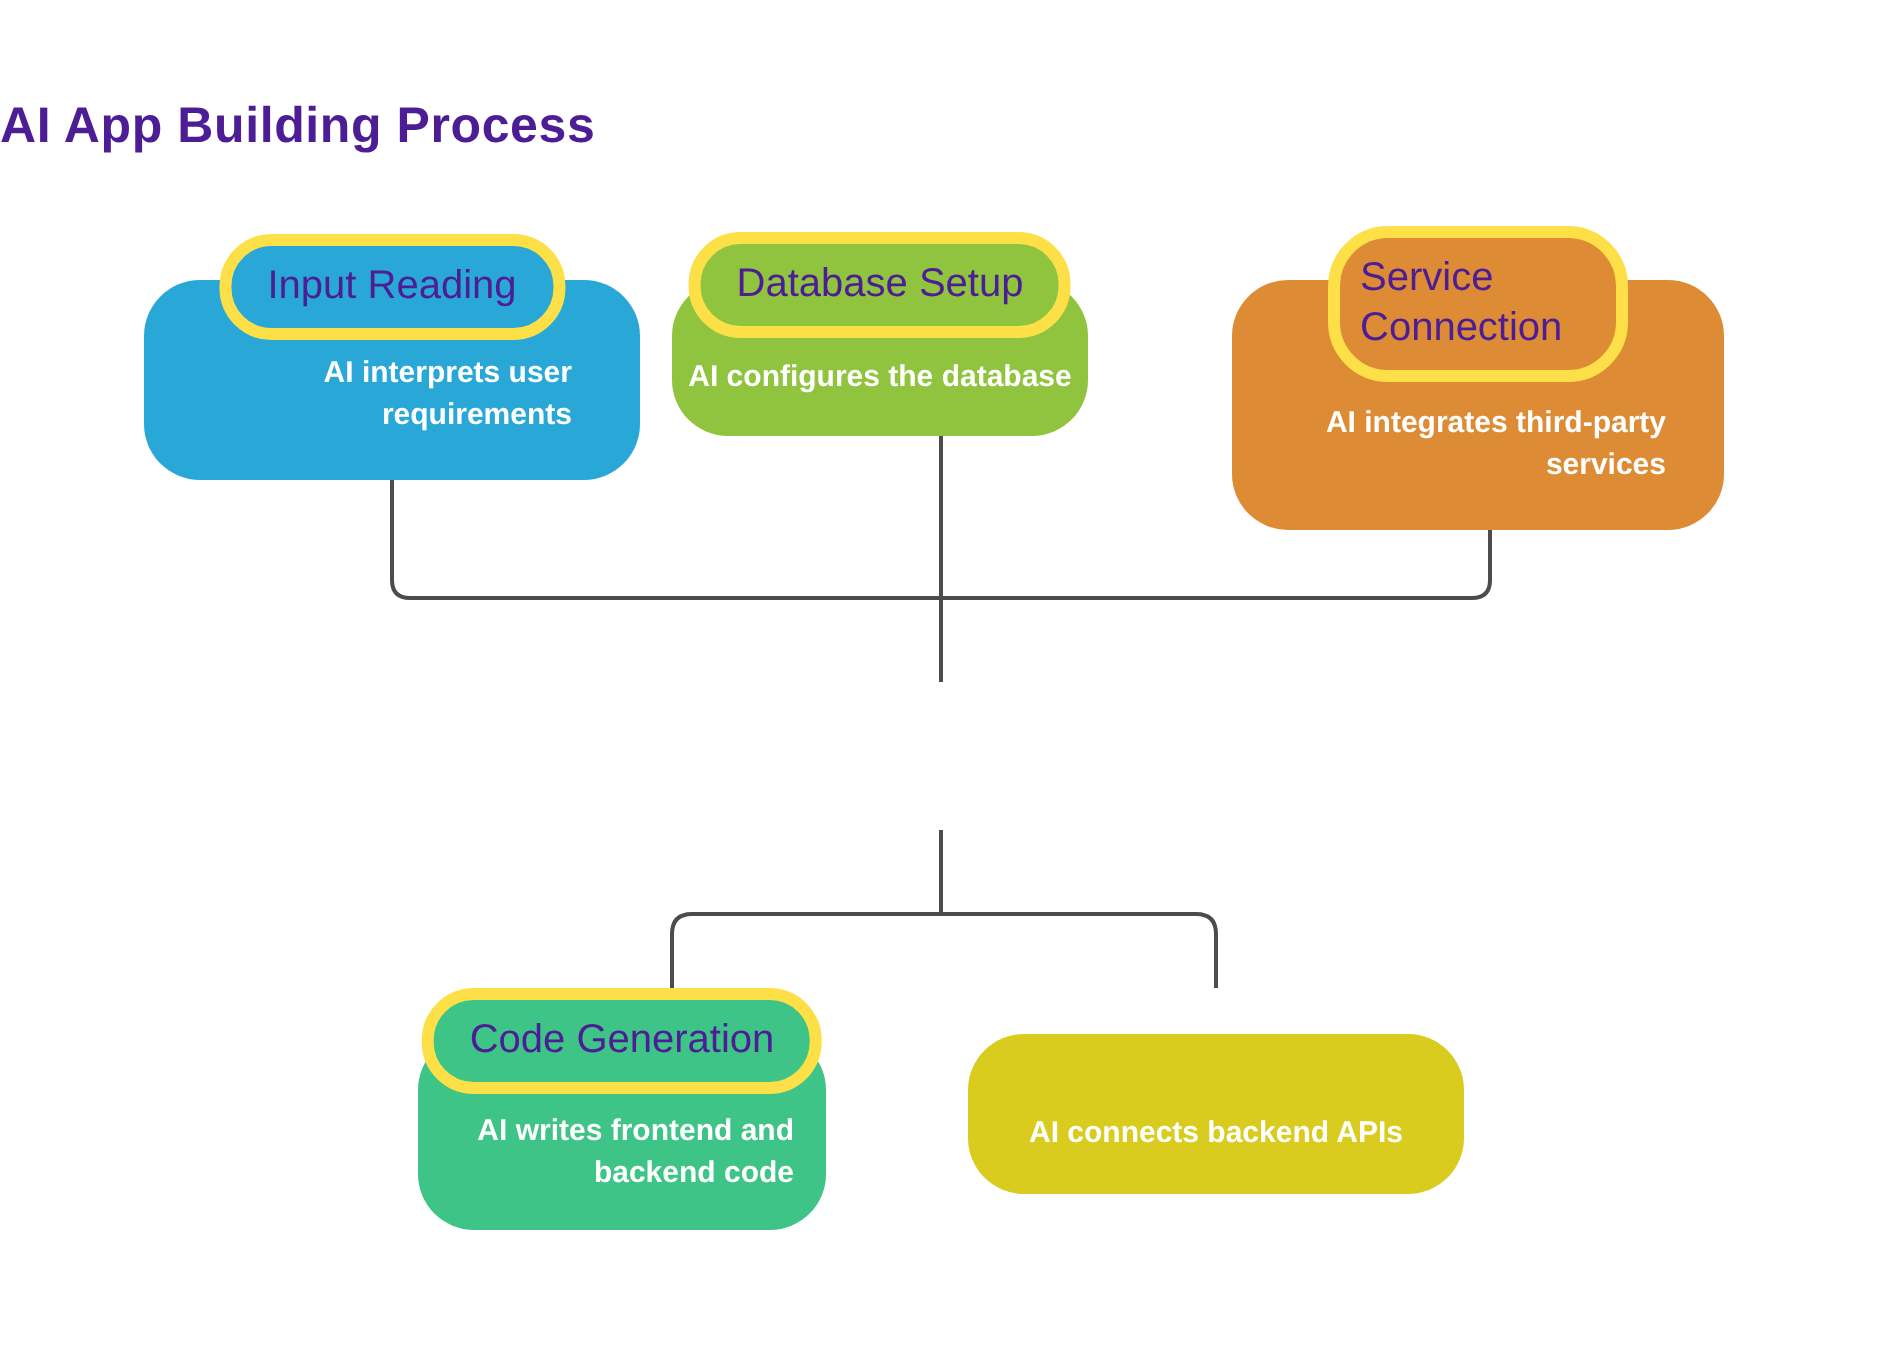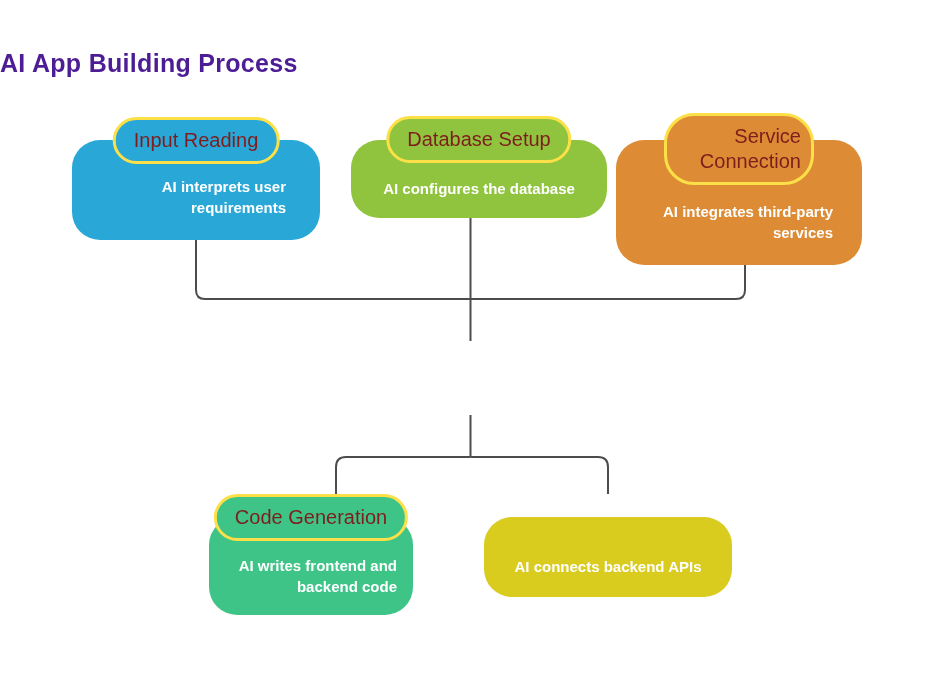--- a/index.html
+++ b/index.html
@@ -45,48 +45,48 @@
     box-sizing: border-box;
     display: flex;
     align-items: center;
     justify-content: center;
     color: #ffffff;
   }
   .pill {
     position: absolute;
     left: 50%;
     transform: translateX(-50%);
-    border: 3px solid #fde047;
+    border: 6px solid #fde047;
     border-radius: 26px;
-    color: #7f1d1d;
+    color: #4c1d95;
     font-size: 20px;
     white-space: nowrap;
     padding: 8px 18px;
-    text-align: right;
+    text-align: left;
     box-sizing: border-box;
     line-height: 1.25;
   }
   .pill.two-line {
     white-space: normal;
     width: 150px;
     padding: 8px 10px;
     border-radius: 30px;
   }
   .desc {
     font-size: 15px;
     font-weight: bold;
     text-align: right;
     line-height: 1.4;
   }
   
   .node-blue   { left: 72px;  top: 140px; width: 248px; height: 100px; background: #29a8d8; padding-top: 14px; }
   .node-blue .pill { top: -23px; background: #29a8d8; }
   .node-blue .desc { max-width: 180px; }
 
-  .node-green  { left: 351px; top: 140px; width: 256px; height: 78px;  background: #90c43e; padding-top: 19px; }
+  .node-green  { left: 336px; top: 140px; width: 208px; height: 78px;  background: #90c43e; padding-top: 19px; }
   .node-green .pill { top: -24px; background: #90c43e; }
   .node-green .desc { max-width: 200px; }
 
   .node-orange { left: 616px; top: 140px; width: 246px; height: 125px; background: #dd8c35; padding-top: 38px; }
   .node-orange .pill { top: -27px; background: #dd8c35; }
   .node-orange .desc { max-width: 188px; }
 
   .node-teal   { left: 209px; top: 517px; width: 204px; height: 98px;  background: #3ec487; padding-top: 20px; }
   .node-teal .pill { top: -23px; background: #3ec487; }
   .node-teal .desc { max-width: 172px; }

